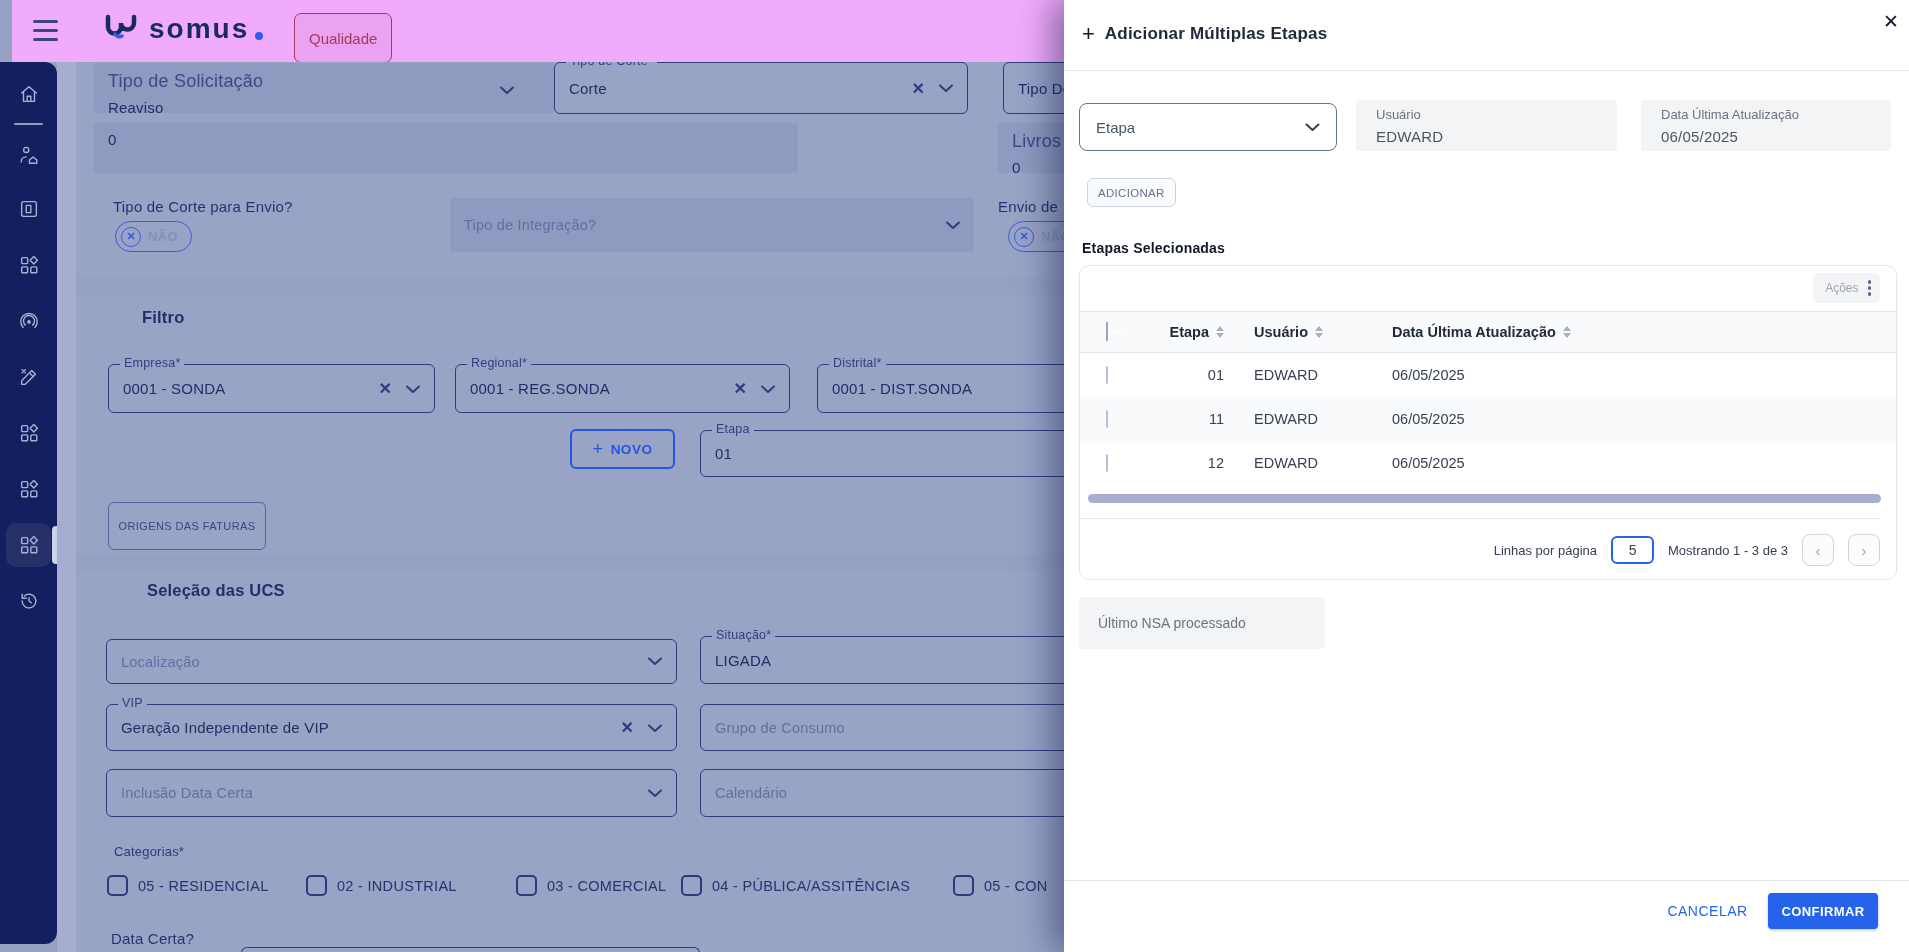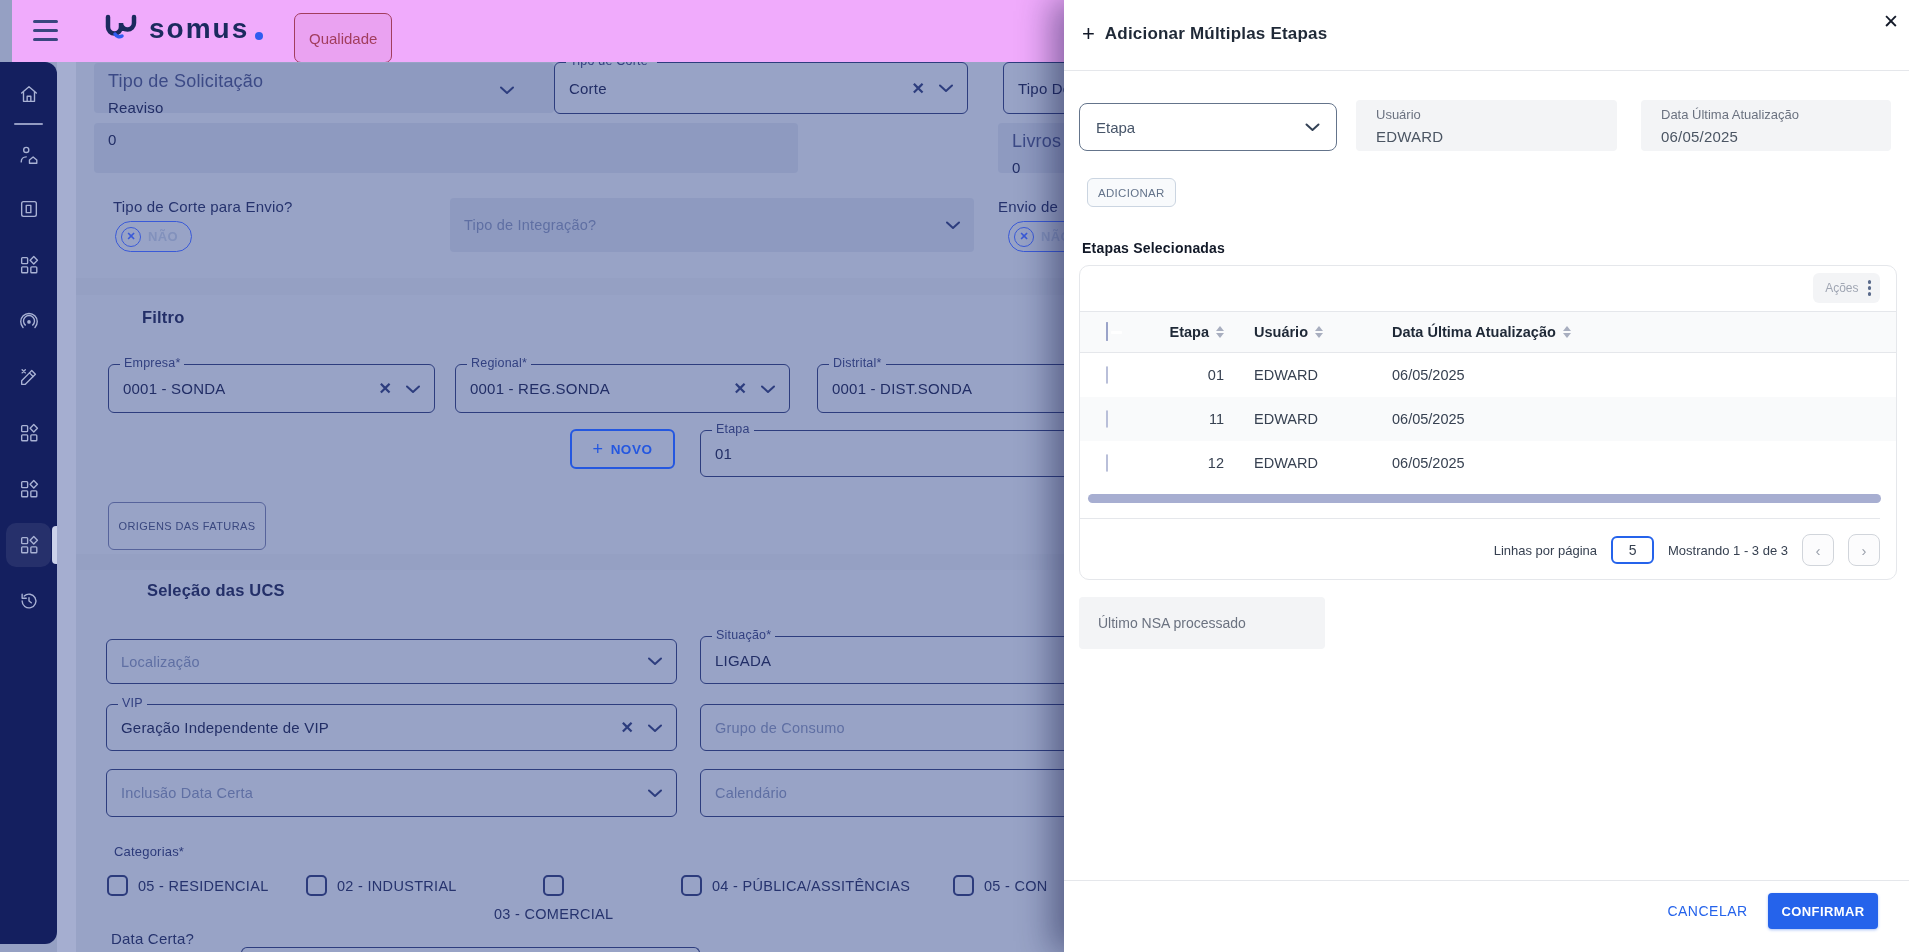--- a/index.html
+++ b/index.html
@@ -337,21 +337,21 @@
     </div>
     <div class="plain-label" style="left:38px; top:274px; font-size:13px; color:#2c3a7a;">Categorias*</div>
     <div class="cat-row" style="left:31px; top:305px;">
       <span class="cb"></span>
       <span class="cat-lb">05 - RESIDENCIAL</span>
     </div>
     <div class="cat-row" style="left:230px; top:305px;">
       <span class="cb"></span>
       <span class="cat-lb">02 - INDUSTRIAL</span>
     </div>
-    <div class="cat-row" style="left:418px; top:305px;flex-direction:column;">
+    <div class="cat-row" style="left:440px; top:305px;">
       <span class="cb"></span>
       <span class="cat-lb">03 - COMERCIAL</span>
     </div>
     <div class="cat-row" style="left:605px; top:305px;">
       <span class="cb"></span>
       <span class="cat-lb">04 - PÚBLICA/ASSITÊNCIAS</span>
     </div>
     <div class="cat-row" style="left:877px; top:305px;">
       <span class="cb"></span>
       <span class="cat-lb">05 - CON</span>

